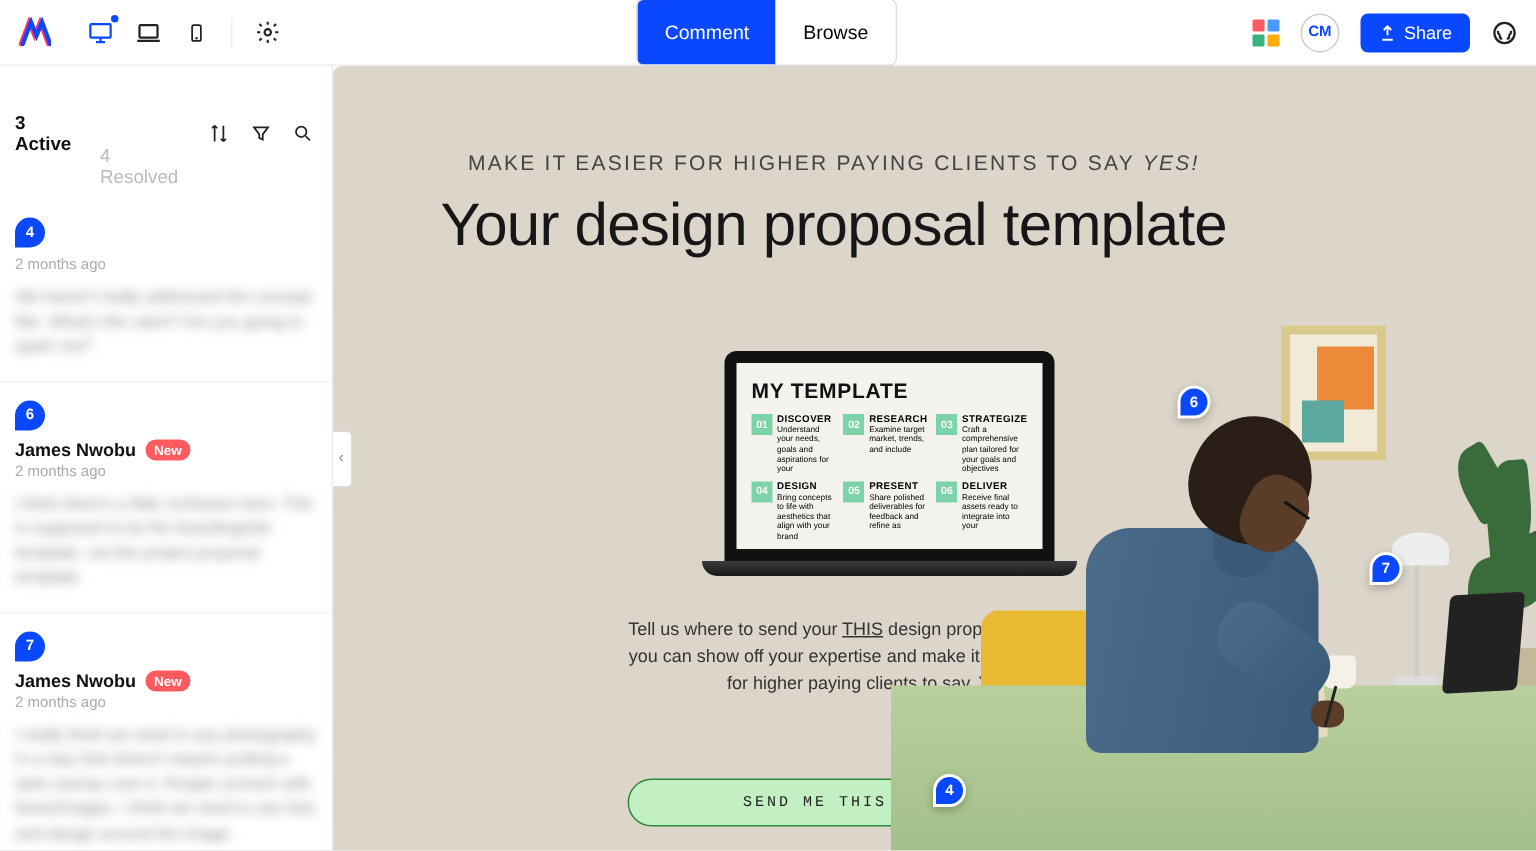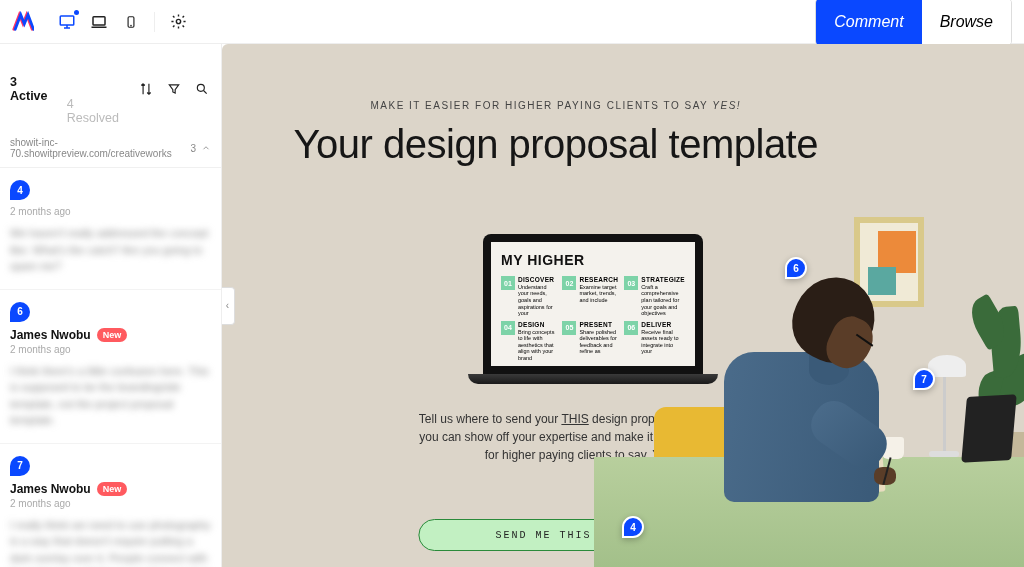--- a/index.html
+++ b/index.html
@@ -9,21 +9,21 @@
 .topbar { height: 44px; border-bottom: 1px solid #eee; display: flex; align-items: center; padding: 0 12px; justify-content: space-between; }
 .topbar-left, .topbar-right { display: flex; align-items: center; gap: 14px; }
 .logo { width: 22px; height: 22px; position: relative; }
 .logo svg { width: 100%; height: 100%; }
 .device-icons { display: flex; gap: 14px; align-items: center; margin-left: 10px; }
 .icon-btn { width: 18px; height: 18px; display: flex; align-items: center; justify-content: center; cursor: pointer; color: #222; }
 .icon-btn.active { color: #0a48ff; position: relative; }
 .icon-btn.active::after { content: ''; position: absolute; top: -3px; right: -3px; width: 5px; height: 5px; background: #0a48ff; border-radius: 50%; }
 
 .mode-toggle { display: flex; border: 1px solid #ddd; border-radius: 5px; overflow: hidden; }
-.mode-btn { padding: 14px 18px; font-size: 16px; cursor: pointer; background: #fff; border: none; font-style: italic; }
+.mode-btn { padding: 14px 18px; font-size: 13px; cursor: pointer; background: #fff; border: none; }
 .mode-btn.primary { background: #0a48ff; color: #fff; }
 
 .grid-icon { width: 18px; height: 18px; display: grid; grid-template-columns: 1fr 1fr; gap: 2px; cursor: pointer; }
 .grid-icon span:nth-child(1){background:#ff5a5f;} .grid-icon span:nth-child(2){background:#4c9aff;} .grid-icon span:nth-child(3){background:#36b37e;} .grid-icon span:nth-child(4){background:#ffab00;}
 .grid-icon span { border-radius: 1px; }
 .avatar-circle { width: 26px; height: 26px; border: 1.5px solid #ccc; border-radius: 50%; display: flex; align-items: center; justify-content: center; font-size: 10px; color: #0a48ff; font-weight: 600; cursor: pointer; }
 .share-btn { background: #0a48ff; color: #fff; border: none; border-radius: 5px; padding: 6px 12px; font-size: 12px; display: flex; align-items: center; gap: 5px; cursor: pointer; }
 
 
 .body { display: flex; height: calc(567px - 44px); }
@@ -39,21 +39,21 @@
 .c-name { font-size: 12px; font-weight: 700; color: #111; display: flex; align-items: center; gap: 6px; }
 .badge-new { background: #ff5a5f; color: #fff; font-size: 9px; font-weight: 600; padding: 2px 6px; border-radius: 8px; }
 .c-time { font-size: 10px; color: #aaa; margin-top: 2px; }
 .c-body { margin-top: 8px; filter: blur(3.5px); color: #888; font-size: 11px; line-height: 1.5; user-select: none; }
 
 
 .canvas { flex: 1; position: relative; background: #dcd5c9; overflow: hidden; border-radius: 6px 0 0 0; }
 .collapse-handle { position: absolute; left: -1px; top: 50%; transform: translateY(-50%); width: 14px; height: 38px; background: #fff; border: 1px solid #ddd; border-left: none; border-radius: 0 4px 4px 0; display: flex; align-items: center; justify-content: center; font-size: 10px; color: #888; cursor: pointer; z-index: 5; }
 
 .hero { position: absolute; top: 56px; left: 50%; transform: translateX(-62%); text-align: center; width: 560px; }
-.eyebrow { font-family: 'Courier New', monospace; font-size: 10px; letter-spacing: 1.5px; color: #444; text-transform: uppercase; }
+.eyebrow { font-family: 'Courier New', monospace; font-size: 14px; letter-spacing: 1.5px; color: #444; text-transform: uppercase; }
 .eyebrow i { font-style: italic; }
 .headline { font-size: 40px; font-weight: 500; color: #161616; line-height: 1.12; margin-top: 10px; letter-spacing: -0.5px; }
 
 .laptop { position: absolute; top: 190px; left: 50%; transform: translateX(-62%); width: 250px; }
 .laptop-screen { width: 220px; height: 140px; background: #111; border-radius: 8px 8px 0 0; margin: 0 auto; padding: 8px; }
 .screen-inner { background: #f4f2ed; width: 100%; height: 100%; padding: 10px 10px; position: relative; }
 .proc-title { font-family: 'Arial Black', sans-serif; font-weight: 900; font-size: 14px; letter-spacing: 0.5px; color: #111; margin-bottom: 8px; }
 .proc-grid { display: grid; grid-template-columns: 1fr 1fr 1fr; gap: 4px 6px; }
 .proc-item { display: flex; gap: 3px; align-items: flex-start; }
 .proc-num { width: 14px; height: 14px; background: #7dd3a8; color: #fff; font-size: 7px; font-weight: 700; display: flex; align-items: center; justify-content: center; flex-shrink: 0; }
@@ -139,20 +139,41 @@
         <svg width="17" height="17" viewBox="0 0 24 24" fill="none" stroke="currentColor" stroke-width="2">
           <circle cx="12" cy="12" r="3"></circle>
           <path d="M12 2v3M12 19v3M4.2 4.2l2.1 2.1M17.7 17.7l2.1 2.1M2 12h3M19 12h3M4.2 19.8l2.1-2.1M17.7 6.3l2.1-2.1"></path>
         </svg>
       </div>
   </div>
   <div class="mode-toggle">
     <button class="mode-btn primary">Comment</button>
     <button class="mode-btn">Browse</button>
   </div>
+  <div class="topbar-right">
+    <div class="grid-icon">
+        <span></span>
+        <span></span>
+        <span></span>
+        <span></span>
+      </div>
+    <div class="avatar-circle">CM</div>
+    <button class="share-btn">
+      <svg width="12" height="12" viewBox="0 0 24 24" fill="none" stroke="currentColor" stroke-width="2.5">
+          <path d="M12 3v12M7 8l5-5 5 5M5 21h14"></path>
+        </svg>
+      <span>Share</span>
+    </button>
+    <div class="icon-btn">
+        <svg width="18" height="18" viewBox="0 0 24 24" fill="none" stroke="currentColor" stroke-width="2">
+          <circle cx="12" cy="12" r="9"></circle>
+          <path d="M8 14a5 5 0 0 1-2-4M16 14a5 5 0 0 0 2-4M8 14v2a1 1 0 0 0 1 1h1M16 14v2a1 1 0 0 1-1 1h-1"></path>
+        </svg>
+      </div>
+  </div>
 </div>
 
 <div class="body">
 
   <div class="sidebar">
     <div class="sb-tabs">
       <span class="sb-tab">3 Active</span>
       <span class="sb-tab muted">4 Resolved</span>
       <div class="sb-tools">
         <div class="icon-btn">
@@ -166,29 +187,20 @@
             </svg>
           </div>
         <div class="icon-btn">
             <svg width="14" height="14" viewBox="0 0 24 24" fill="none" stroke="currentColor" stroke-width="2">
               <circle cx="10" cy="10" r="6"></circle>
               <path d="M20 20l-5-5"></path>
             </svg>
           </div>
       </div>
     </div>
-    <div class="sb-url">
-      <span>showit-inc-70.showitpreview.com/creativeworks</span>
-      <span style="display:flex;gap:5px;align-items:center;">
-        <span>3</span>
-        <svg width="10" height="10" viewBox="0 0 24 24" fill="none" stroke="currentColor" stroke-width="2">
-            <path d="M6 15l6-6 6 6"></path>
-          </svg>
-      </span>
-    </div>
     <div class="comments" id="comments-container">
         <div class="comment">
     <div class="pin">4</div>
     <div class="c-time">2 months ago</div>
     <div class="c-body">We haven't really addressed the concept like. What's the catch? Are you going to spam me?</div>
         </div>
         <div class="comment">
     <div class="pin">6</div>
     <div class="c-name">James Nwobu<span class="badge-new">New</span></div>
     <div class="c-time">2 months ago</div>
@@ -207,21 +219,21 @@
     <div class="collapse-handle">‹</div>
 
     <div class="hero">
       <div class="eyebrow"><span>MAKE IT EASIER FOR HIGHER PAYING CLIENTS TO SAY </span><i>YES!</i></div>
       <div class="headline">Your design proposal template</div>
     </div>
 
     <div class="laptop">
       <div class="laptop-screen">
           <div class="screen-inner">
-        <div class="proc-title">MY HIGHER</div>
+        <div class="proc-title">MY TEMPLATE</div>
         <div class="proc-grid" id="proc-grid">
               <div class="proc-item">
                 <div class="proc-num">01</div>
                 <div class="proc-text"><b>DISCOVER</b>Understand your needs, goals and aspirations for your</div>
               </div>
               <div class="proc-item">
                 <div class="proc-num">02</div>
                 <div class="proc-text"><b>RESEARCH</b>Examine target market, trends, and include</div>
               </div>
               <div class="proc-item">

